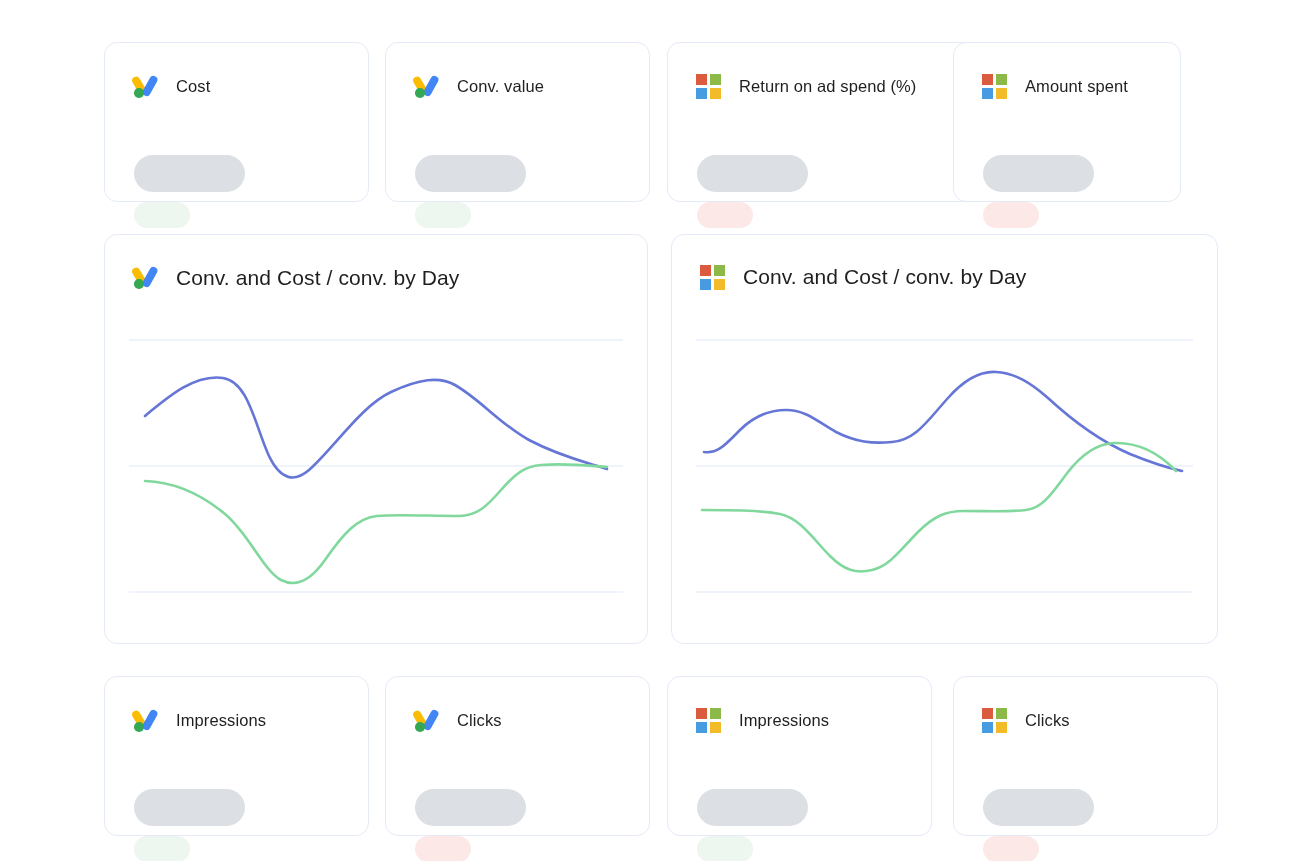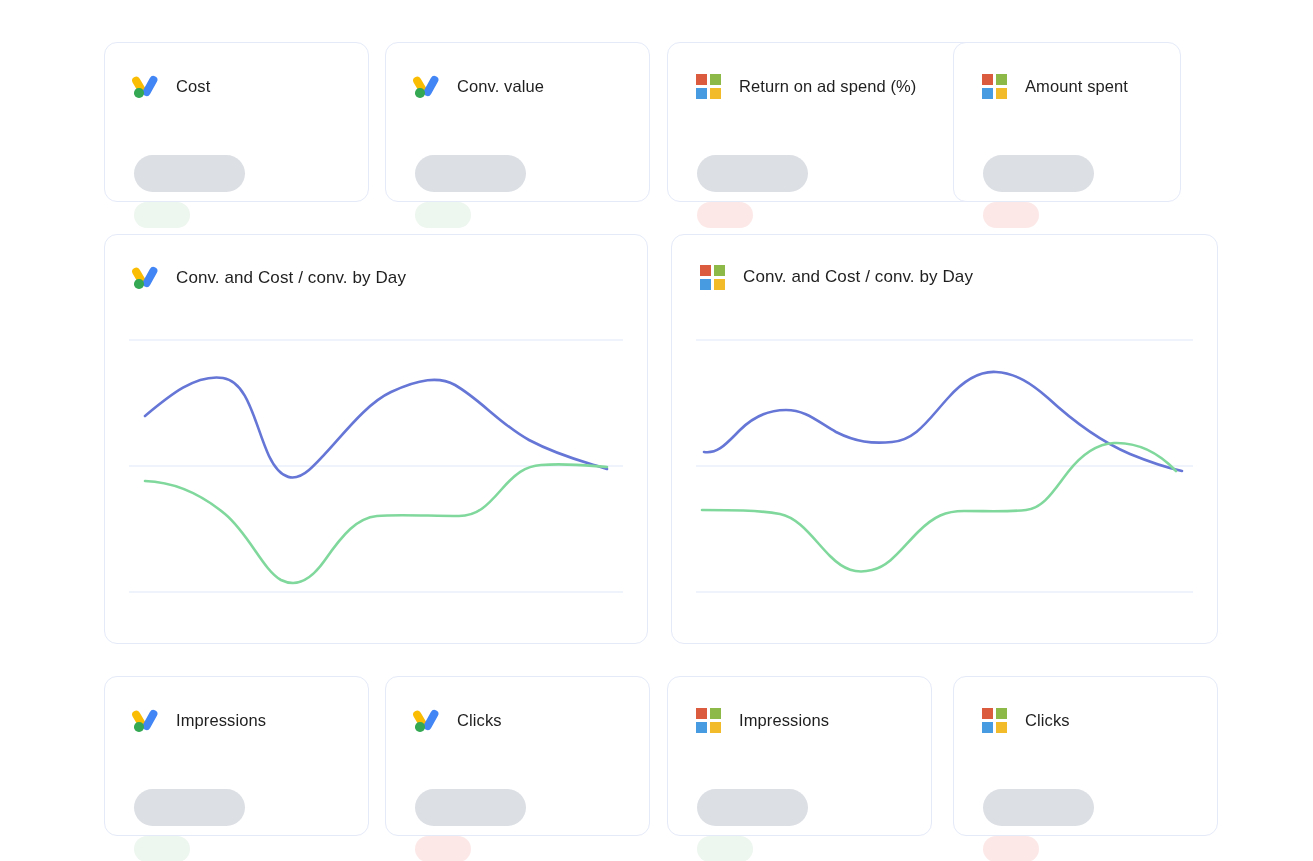--- a/index.html
+++ b/index.html
@@ -49,21 +49,21 @@
     position: relative;
   }
   .card-label {
     margin-left: 17px;
     font-size: 16.5px;
     color: #1f1f1f;
     letter-spacing: 0.1px;
     white-space: nowrap;
     line-height: 1;
   }
-  .chart-card .card-label { font-size: 17px; }
+  .chart-card .card-label { font-size: 21px; }
 
   
   .logo-gads .g-yellow {
     position: absolute;
     left: 2px; top: 3px;
     width: 7.5px; height: 19px;
     background: #FBBC04;
     border-radius: 4px;
     transform: rotate(-31deg);
     transform-origin: 50% 50%;

